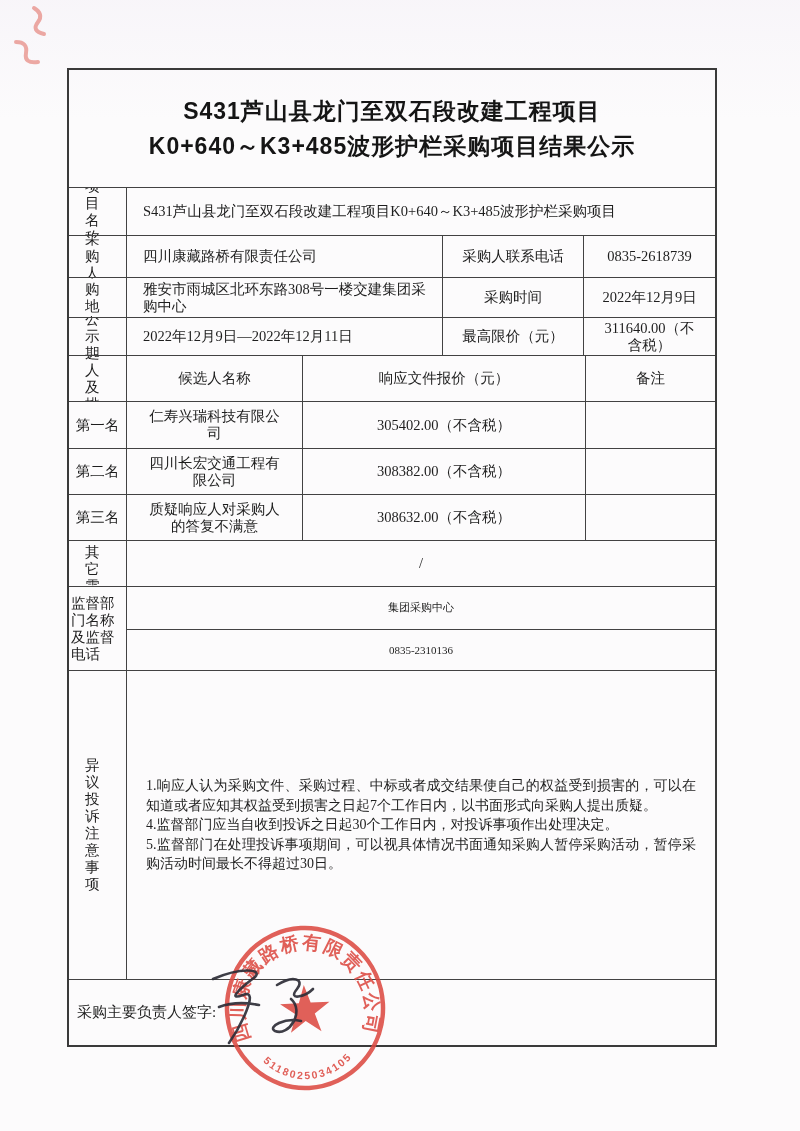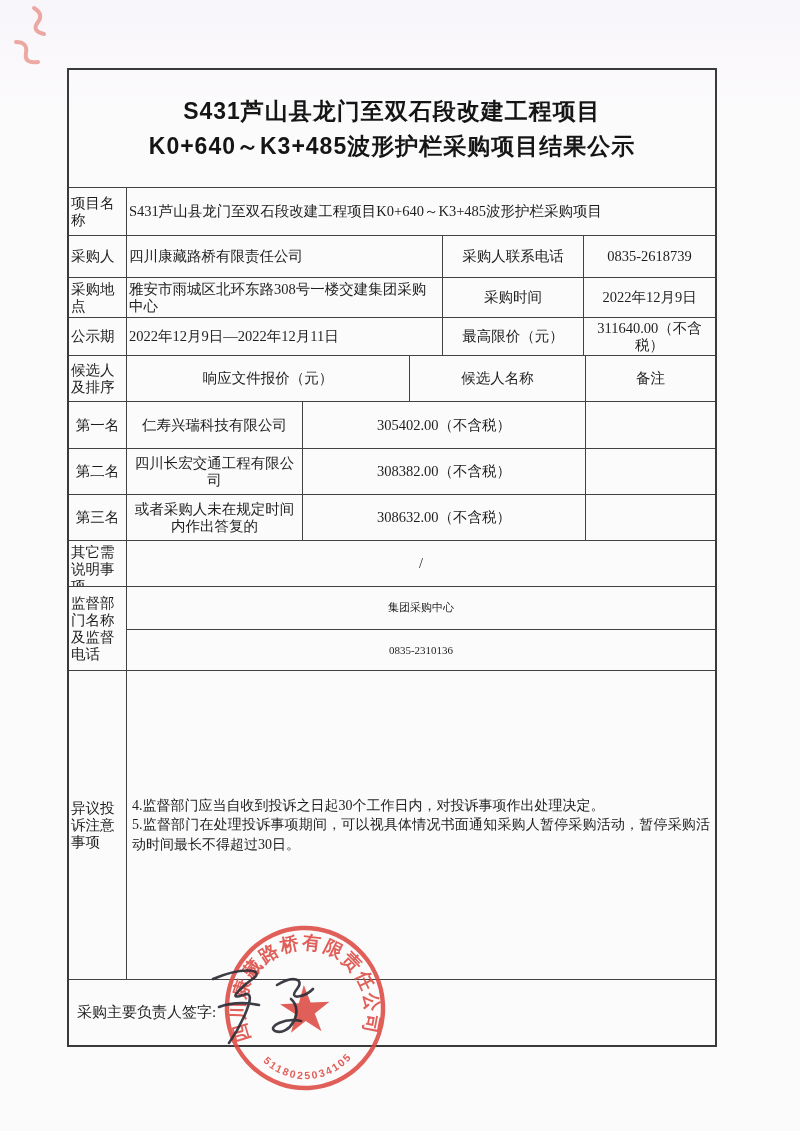--- a/index.html
+++ b/index.html
@@ -11,21 +11,21 @@
     overflow:hidden;
   }
   .scan-tint{position:absolute;inset:0;background:linear-gradient(180deg, rgba(240,235,245,.35), rgba(255,255,255,0) 120px);pointer-events:none;}
   .doc-table{
     position:absolute;left:67px;top:68px;width:646px;height:975px;
     border:2px solid #3a3a3a;background:transparent;
     display:flex;flex-direction:column;box-sizing:content-box;
   }
   .row{display:flex;flex-direction:row;width:100%;box-sizing:border-box;border-top:1.5px solid #424242;}
   .row:first-child{border-top:none;}
-  .cell{box-sizing:border-box;border-right:1.5px solid #424242;display:flex;align-items:center;overflow:hidden;font-size:14.5px;line-height:17px;padding:3px 2px;}
+  .cell{box-sizing:border-box;border-right:1.5px solid #424242;display:flex;align-items:center;overflow:hidden;font-size:14.5px;line-height:17px;padding:3px 16px;}
   .cell:last-child{border-right:none;}
   .lab{width:58px;flex:0 0 58px;text-align:left;}
   .lab.center{justify-content:center;text-align:left;padding:3px 2px;}
   .c-center{justify-content:center;text-align:center;}
   .grow{flex:1 1 auto;}
   .h117{height:117px;flex:0 0 117px;}
   .h48{height:48px;flex:0 0 48px;}
   .h42{height:42px;flex:0 0 42px;}
   .h40{height:40px;flex:0 0 40px;}
   .h38{height:38px;flex:0 0 38px;justify-content:space-between;}
@@ -92,42 +92,42 @@
 
   <div class="row h38">
     <div class="cell lab">公示期</div>
     <div class="cell grow">2022年12月9日—2022年12月11日</div>
     <div class="cell w141 c-center">最高限价（元）</div>
     <div class="cell w131 c-center">311640.00（不含税）</div>
   </div>
 
   <div class="row h46">
     <div class="cell lab">候选人及排序</div>
+    <div class="cell w176 c-center">候选人名称</div>
     <div class="cell w283 c-center">响应文件报价（元）</div>
-    <div class="cell w176 c-center">候选人名称</div>
     <div class="cell w129 c-center">备注</div>
   </div>
 
   <div class="row h47">
     <div class="cell lab center">第一名</div>
     <div class="cell w176 c-center">仁寿兴瑞科技有限公司</div>
     <div class="cell w283 c-center">305402.00（不含税）</div>
     <div class="cell w129 c-center"></div>
   </div>
 
   <div class="row h46">
     <div class="cell lab center">第二名</div>
     <div class="cell w176 c-center">四川长宏交通工程有限公司</div>
     <div class="cell w283 c-center">308382.00（不含税）</div>
     <div class="cell w129 c-center"></div>
   </div>
 
   <div class="row h46">
     <div class="cell lab center">第三名</div>
-    <div class="cell w176 c-center">或者采购人未在规定时间内作出答复的</div>
+    <div class="cell w176 c-center">质疑响应人对采购人的答复不满意</div>
     <div class="cell w283 c-center">308632.00（不含税）</div>
     <div class="cell w129 c-center"></div>
   </div>
 
   <div class="row h46">
     <div class="cell lab" style="align-items:flex-start;">其它需说明事项</div>
     <div class="cell grow c-center">/</div>
   </div>
 
   <div class="row h84">
@@ -135,20 +135,21 @@
     <div class="sup-col">
       <div class="sub">集团采购中心</div>
       <div class="sub">0835-2310136</div>
     </div>
   </div>
 
   <div class="row h309">
     <div class="cell lab">异议投诉注意事项</div>
     <div class="cell grow notice-cell">
       <div class="notice-text">
+        <div>1.响应人认为采购文件、采购过程、中标或者成交结果使自己的权益受到损害的，可以在知道或者应知其权益受到损害之日起7个工作日内，以书面形式向采购人提出质疑。</div>
         <div>4.监督部门应当自收到投诉之日起30个工作日内，对投诉事项作出处理决定。</div>
         <div>5.监督部门在处理投诉事项期间，可以视具体情况书面通知采购人暂停采购活动，暂停采购活动时间最长不得超过30日。</div>
       </div>
     </div>
   </div>
 
   <div class="row h66">
     <div class="cell grow sig-cell" style="border-right:none;">采购主要负责人签字:</div>
   </div>
 

